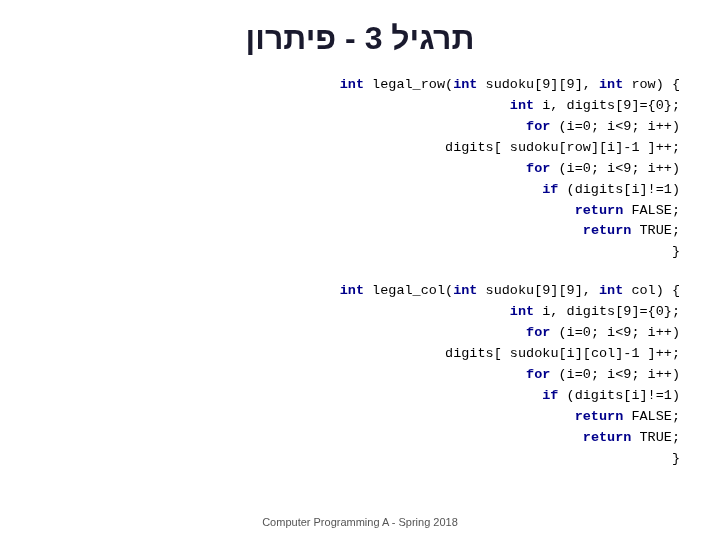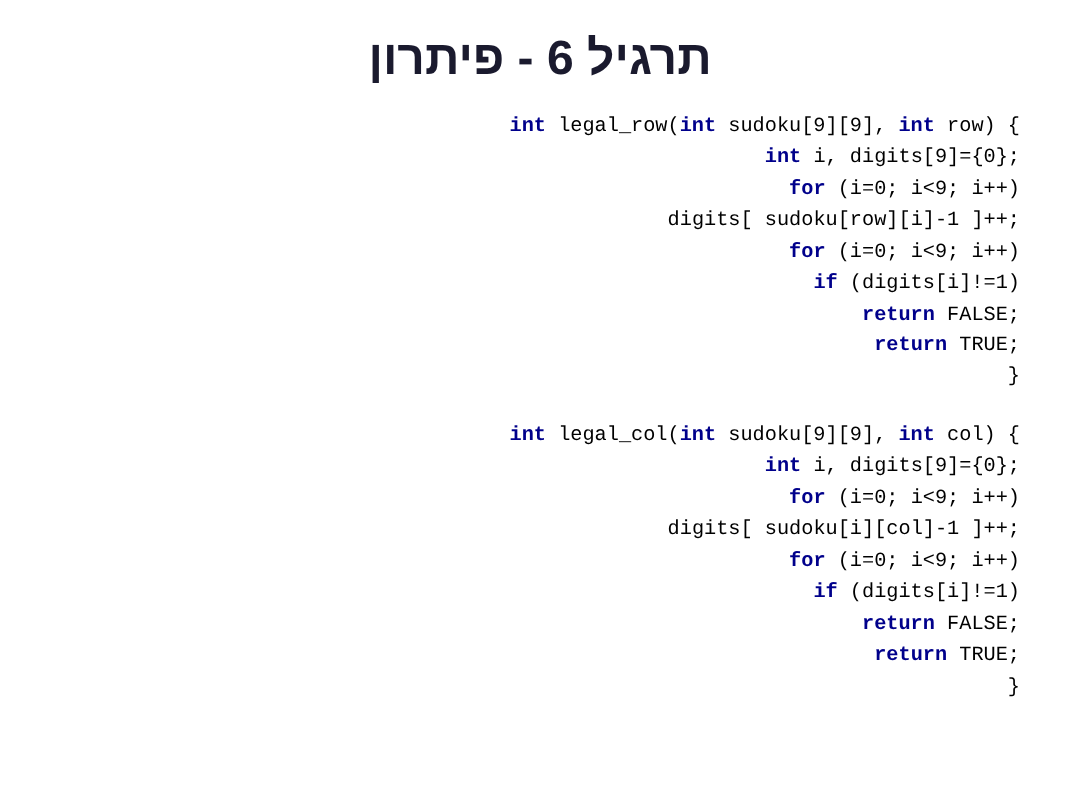--- a/index.html
+++ b/index.html
@@ -57,21 +57,21 @@
       text-align: center;
       font-size: 11px;
       color: #555555;
     }
   </style>
 </head>
 <body>
 
 <div class="slide">
 
-  <div class="title">תרגיל 6 - פיתרון</div>
+  <div class="title">תרגיל 3 - פיתרון</div>
 
   <div class="code-block"><span class="kw">int</span> legal_row(<span class="kw">int</span> sudoku[9][9], <span class="kw">int</span> row) {
     <span class="kw">int</span> i, digits[9]={0};
     <span class="kw">for</span> (i=0; i&lt;9; i++)
         digits[ sudoku[row][i]-1 ]++;
     <span class="kw">for</span> (i=0; i&lt;9; i++)
         <span class="kw">if</span> (digits[i]!=1)
             <span class="kw">return</span> FALSE;
     <span class="kw">return</span> TRUE;
 }</div>
@@ -81,14 +81,15 @@
   <div class="code-block"><span class="kw">int</span> legal_col(<span class="kw">int</span> sudoku[9][9], <span class="kw">int</span> col) {
     <span class="kw">int</span> i, digits[9]={0};
     <span class="kw">for</span> (i=0; i&lt;9; i++)
         digits[ sudoku[i][col]-1 ]++;
     <span class="kw">for</span> (i=0; i&lt;9; i++)
         <span class="kw">if</span> (digits[i]!=1)
             <span class="kw">return</span> FALSE;
     <span class="kw">return</span> TRUE;
 }</div>
 
+  <div class="footer">Computer Programming A - Spring 2018</div>
 
 </div>
 
 </body></html>

